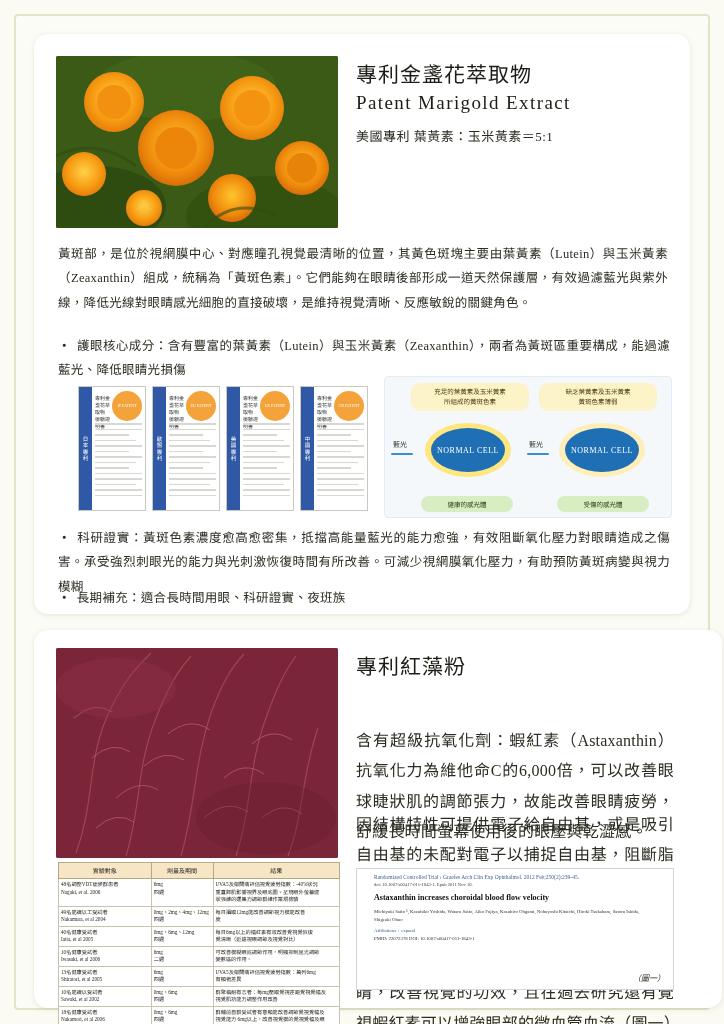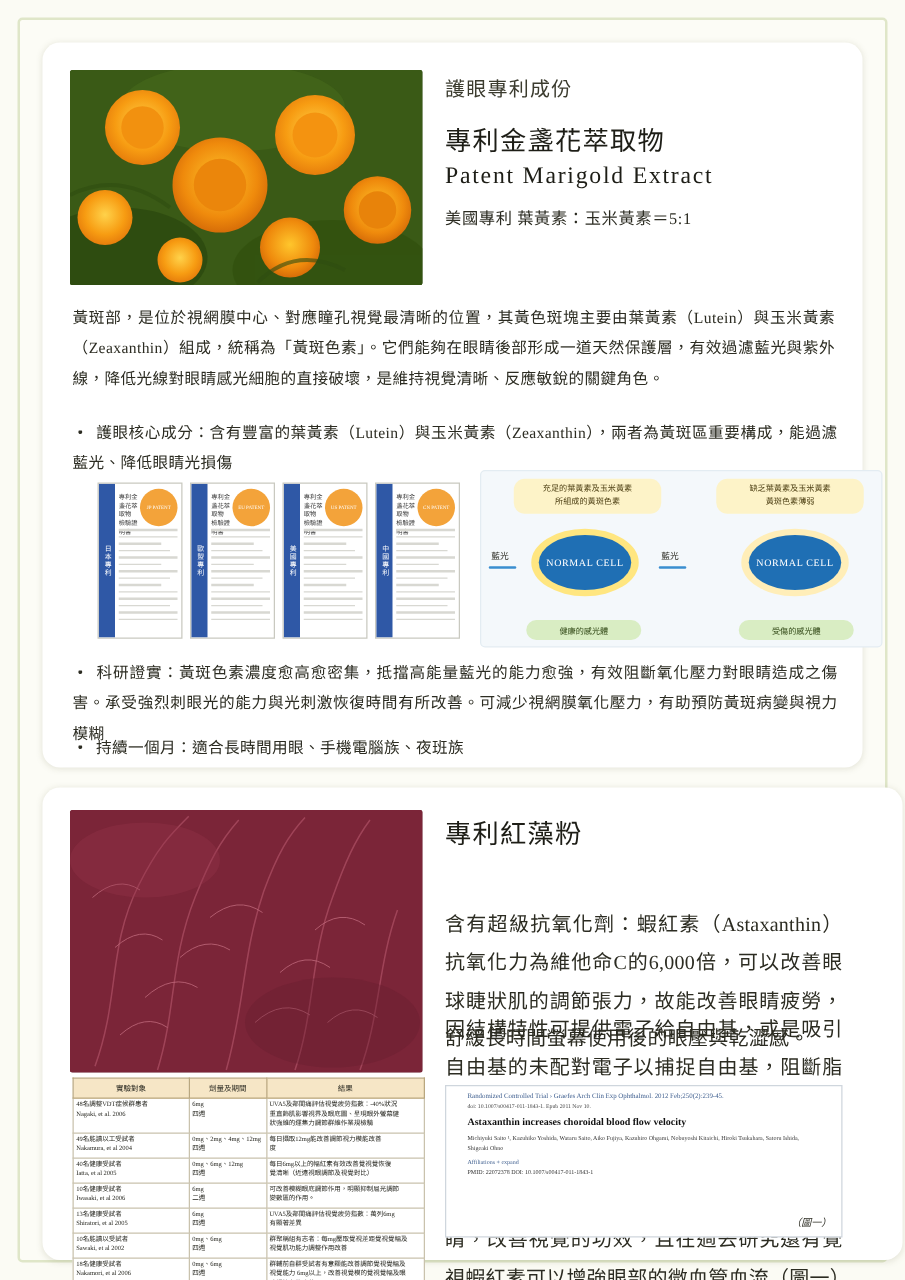--- a/index.html
+++ b/index.html
@@ -121,21 +121,21 @@
   }
   .cert .cert-lines i:nth-child(3n) { width: 72%; }
   .cert .cert-lines i:nth-child(4n) { width: 88%; }
   .cert .cert-title {
     position: absolute; left: 16px; top: 8px; right: 34px;
     font-size: 5px; color: #333; line-height: 1.4;
   }
   
   #cell-diagram {
     position: absolute;
-    left: 350px; top: 342px; width: 322px; height: 142px;
+    left: 350px; top: 342px; width: 288px; height: 142px;
     background: #f4f8fb;
     border-radius: 4px;
     border: 1px solid #e3ecf2;
   }
   .cd-top-box {
     position: absolute; top: 6px;
     background: #fdf3c8; border-radius: 9px;
     padding: 4px 4px; width: 118px;
     font-size: 6.5px; text-align: center; line-height: 1.5; color: #4a3c10;
   }
@@ -280,21 +280,20 @@
           <circle cx="88" cy="152" r="18" fill="url(#mg1)"></circle>
         </g>
         <g stroke="#2f4d11" stroke-width="3" opacity="0.6" fill="none">
           <path d="M0 100 q40 -20 80 10"></path>
           <path d="M150 170 q30 -30 70 -10"></path>
         </g>
       </svg>
     </div>
 
     <div class="sec-head-wrap">
-      <p class="eyebrow">護眼專利成份</p>
       <h2 class="sec-title-zh">專利金盞花萃取物</h2>
       <h3 class="sec-title-en">Patent Marigold Extract</h3>
       <div class="ratio-line">美國專利 葉黃素：玉米黃素＝5:1</div>
     </div>
 
     <div class="body-p bullet-dot" id="bullet-core">護眼核心成分：含有豐富的葉黃素（Lutein）與玉米黃素（Zeaxanthin），兩者為黃斑區重要構成，能過濾藍光、降低眼睛光損傷</div>
 
     <div class="body-p" id="para-macula">黃斑部，是位於視網膜中心、對應瞳孔視覺最清晰的位置，其黃色斑塊主要由葉黃素（Lutein）與玉米黃素（Zeaxanthin）組成，統稱為「黃斑色素」。它們能夠在眼睛後部形成一道天然保護層，有效過濾藍光與紫外線，降低光線對眼睛感光細胞的直接破壞，是維持視覺清晰、反應敏銳的關鍵角色。</div>
 
     <div id="certs">
@@ -402,21 +401,21 @@
       <div class="cd-arrow" style="left:8px;">藍光</div>
       <div class="cd-arrow" style="left:144px;">藍光</div>
       <div class="cd-ray" style="left:6px; top:76px;"></div>
       <div class="cd-ray" style="left:142px; top:76px;"></div>
 
       <div class="cd-bot-box" style="left:36px;">健康的感光體</div>
       <div class="cd-bot-box" style="right:22px;">受傷的感光體</div>
     </div>
 
     <div class="body-p bullet-dot" id="bullet-sci">科研證實：黃斑色素濃度愈高愈密集，抵擋高能量藍光的能力愈強，有效阻斷氧化壓力對眼睛造成之傷害。承受強烈刺眼光的能力與光刺激恢復時間有所改善。可減少視網膜氧化壓力，有助預防黃斑病變與視力模糊</div>
-    <div class="body-p bullet-dot" id="bullet-long">持續一個月：適合長時間用眼、手機電腦族、夜班族</div>
+    <div class="body-p bullet-dot" id="bullet-long">長期補充：適合長時間用眼、科研證實、夜班族</div>
   </div>
 
   <div class="card" id="card-bottom">
 
     <div id="algae-photo">
       <svg width="282" height="210" viewBox="0 0 282 210" xmlns="http://www.w3.org/2000/svg">
         <rect width="282" height="210" fill="#7b2538"></rect>
         <g stroke="#a4485c" stroke-width="1.2" fill="none" opacity="0.9">
           <path d="M20 205 C40 150 30 110 55 60 C70 30 80 20 95 5"></path>
           <path d="M70 208 C85 160 80 120 100 70 C112 40 120 25 135 8"></path>

